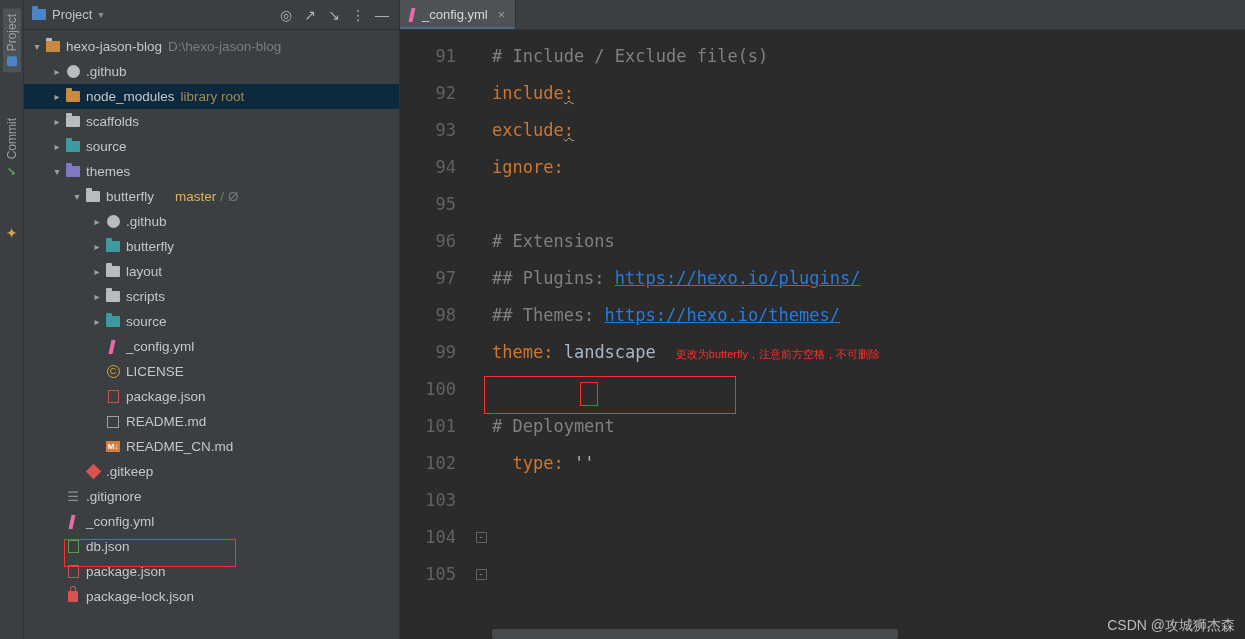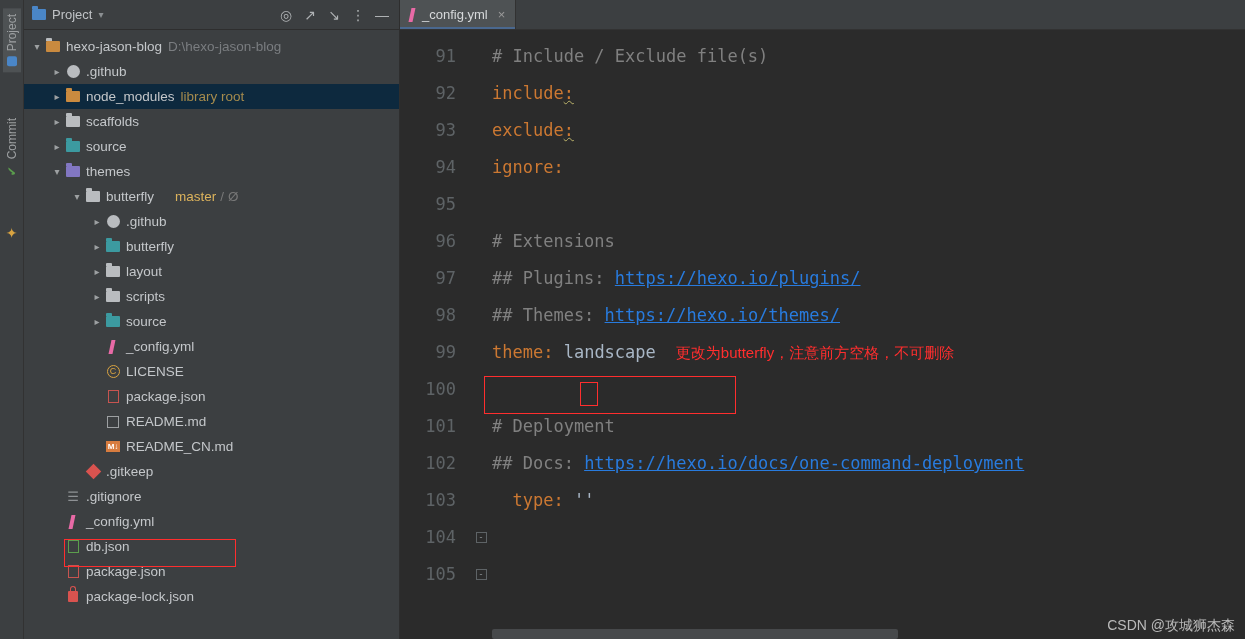--- a/index.html
+++ b/index.html
@@ -144,21 +144,21 @@
     flex:1;
     padding-top:8px;
     color:#a9b7c6;
   }
   .cline { height:37px; line-height:37px; white-space:pre;}
   .comment { color:#808080; }
   .key { color:#cc7832; }
   .string { color:#a9b7c6; }
   .urllink { color:#287bde; text-decoration: underline;}
   .underline-y { text-decoration: underline wavy #bbb26a; text-decoration-thickness:1px;}
-  .annot{ color:#ff2e2e; font-family:"Microsoft YaHei",Arial,sans-serif; font-size:15px; margin-left:20px;}
+  .annot{ color:#ff2e2e; font-family:"Microsoft YaHei",Arial,sans-serif; font-size:11px; margin-left:20px;}
   .watermark{
     position:absolute; right:10px; bottom:4px;
     color:#c9c9c9; font-family:"Microsoft YaHei",Arial,sans-serif;
     font-size:14px; opacity:.9;
   }
   .hscroll{
     position:absolute; left:92px; right:14px; bottom:0; height:10px;
     background:#2b2b2b;
   }
   .hscroll .thumb{
@@ -460,21 +460,20 @@
         <div class="cline"><span class="key">include</span><span class="key underline-y">:</span></div>
         <div class="cline"><span class="key">exclude</span><span class="key underline-y">:</span></div>
         <div class="cline"><span class="key">ignore</span><span class="key">:</span></div>
         <div class="cline"></div>
         <div class="cline"><span class="comment"># Extensions</span></div>
         <div class="cline"><span class="comment">## Plugins: </span><span class="comment urllink">https://hexo.io/plugins/</span></div>
         <div class="cline"><span class="comment">## Themes: </span><span class="comment urllink">https://hexo.io/themes/</span></div>
         <div class="cline"><span class="key">theme</span><span class="key">:</span><span class="string"> landscape</span><span class="annot">更改为butterfly，注意前方空格，不可删除</span></div>
         <div class="cline"></div>
         <div class="cline"><span class="comment"># Deployment</span></div>
-        <div class="cline"><span class="comment">## Docs: </span><span class="comment urllink">https://hexo.io/docs/one-command-deployment</span></div>
         <div class="cline">  <span class="key">type:</span> <span class="string">''</span></div>
       </div>
     <div class="hscroll">
       <div class="thumb"></div>
     </div>
   </div>
   <div class="watermark">CSDN @攻城狮杰森</div>
 </div>
 
 <div class="redbox" style="left:64px; top:539px; width:172px; height:28px;"></div>

